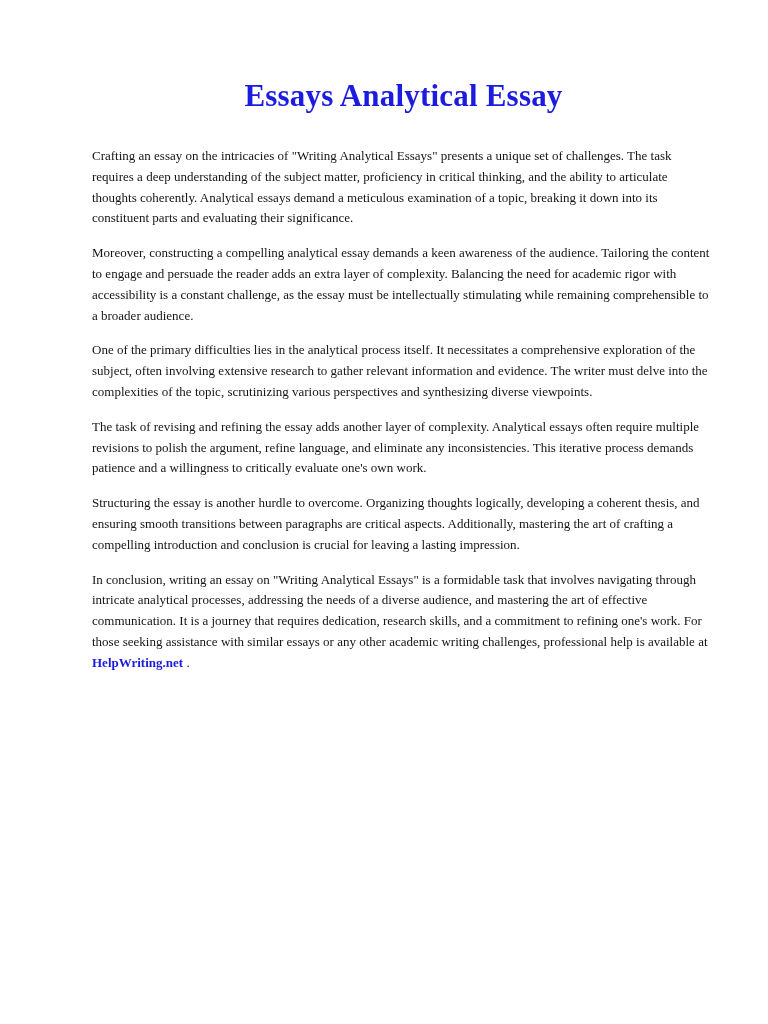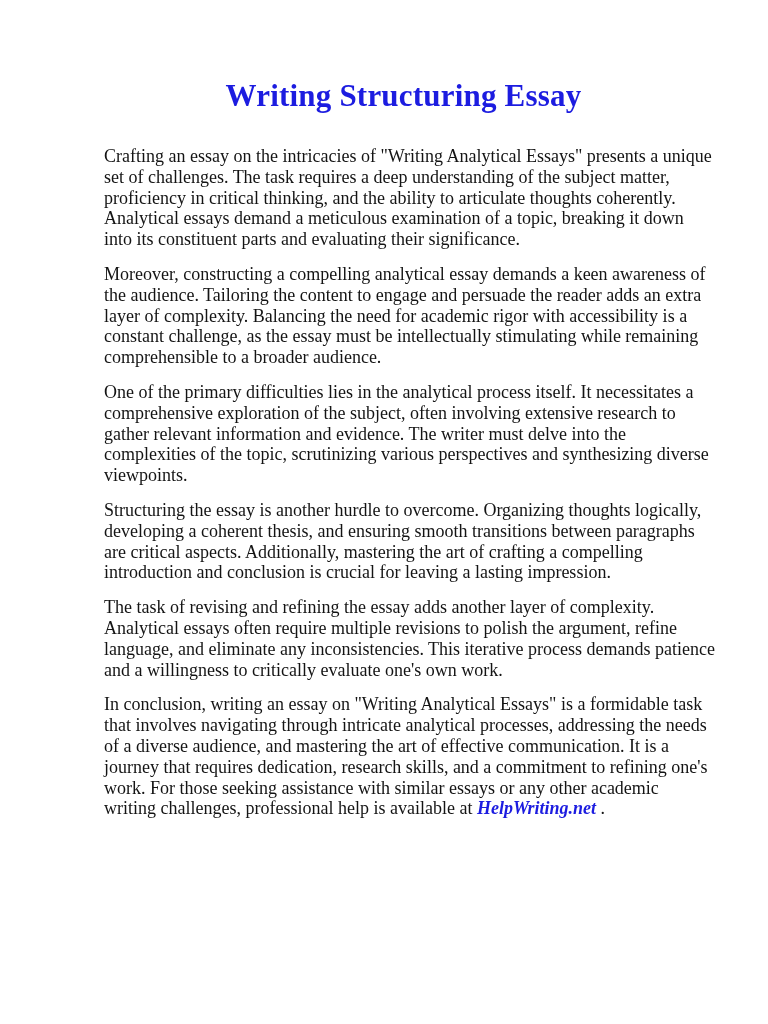--- a/index.html
+++ b/index.html
@@ -30,44 +30,43 @@
     margin: 0 0 34px 0;
     font-family: "Liberation Serif", "DejaVu Serif", serif;
     font-size: 31px;
     line-height: 32px;
     font-weight: bold;
     text-align: center;
     color: var(--title-blue);
     letter-spacing: 0.2px;
   }
   .doc-paragraph {
-    margin: 0 0 14px 12px;
-    font-size: 18px;
+    margin: 0 0 14px 0;
+    font-size: 13px;
     line-height: 20.8px;
     color: var(--body-text);
     text-align: left;
   }
   .doc-link {
     color: var(--link-blue);
     font-weight: bold;
     text-decoration: none;
     cursor: pointer;
-    font-style: italic;
   }
 </style>
 </head>
 <body>
 
 <div class="page">
-  <h1 class="doc-title">Writing Structuring Essay</h1>
+  <h1 class="doc-title">Essays Analytical Essay</h1>
 
   <p class="doc-paragraph">Crafting an essay on the intricacies of "Writing Analytical Essays" presents a unique set of challenges. The task requires a deep understanding of the subject matter, proficiency in critical thinking, and the ability to articulate thoughts coherently. Analytical essays demand a meticulous examination of a topic, breaking it down into its constituent parts and evaluating their significance.</p>
 
   <p class="doc-paragraph">Moreover, constructing a compelling analytical essay demands a keen awareness of the audience. Tailoring the content to engage and persuade the reader adds an extra layer of complexity. Balancing the need for academic rigor with accessibility is a constant challenge, as the essay must be intellectually stimulating while remaining comprehensible to a broader audience.</p>
 
   <p class="doc-paragraph">One of the primary difficulties lies in the analytical process itself. It necessitates a comprehensive exploration of the subject, often involving extensive research to gather relevant information and evidence. The writer must delve into the complexities of the topic, scrutinizing various perspectives and synthesizing diverse viewpoints.</p>
 
+  <p class="doc-paragraph">The task of revising and refining the essay adds another layer of complexity. Analytical essays often require multiple revisions to polish the argument, refine language, and eliminate any inconsistencies. This iterative process demands patience and a willingness to critically evaluate one's own work.</p>
+
   <p class="doc-paragraph">Structuring the essay is another hurdle to overcome. Organizing thoughts logically, developing a coherent thesis, and ensuring smooth transitions between paragraphs are critical aspects. Additionally, mastering the art of crafting a compelling introduction and conclusion is crucial for leaving a lasting impression.</p>
-
-  <p class="doc-paragraph">The task of revising and refining the essay adds another layer of complexity. Analytical essays often require multiple revisions to polish the argument, refine language, and eliminate any inconsistencies. This iterative process demands patience and a willingness to critically evaluate one's own work.</p>
 
   <p class="doc-paragraph"><span>In conclusion, writing an essay on "Writing Analytical Essays" is a formidable task that involves navigating through intricate analytical processes, addressing the needs of a diverse audience, and mastering the art of effective communication. It is a journey that requires dedication, research skills, and a commitment to refining one's work. For those seeking assistance with similar essays or any other academic writing challenges, professional help is available at </span><a class="doc-link" href="#">HelpWriting.net</a><span> .</span></p>
 </div>
 
 </body></html>

